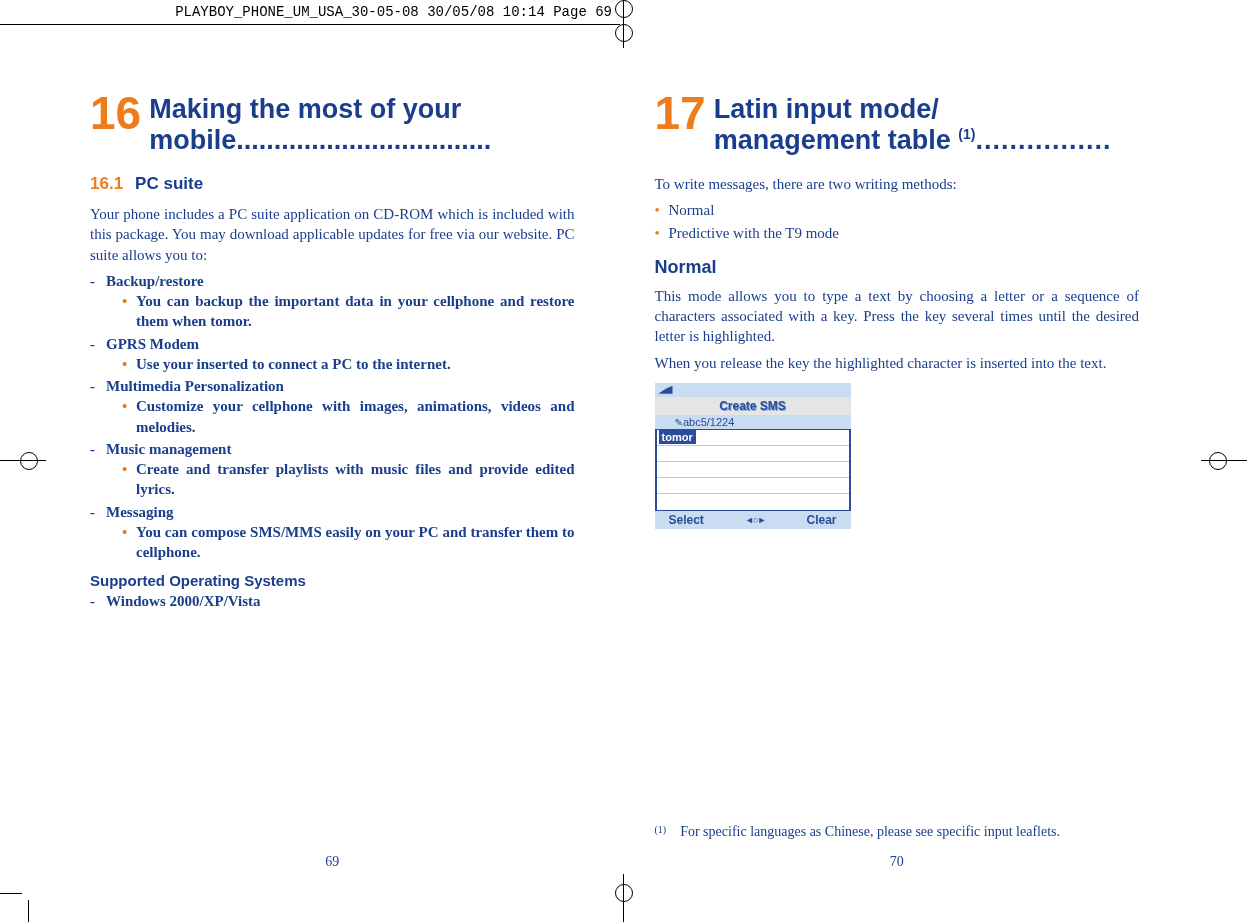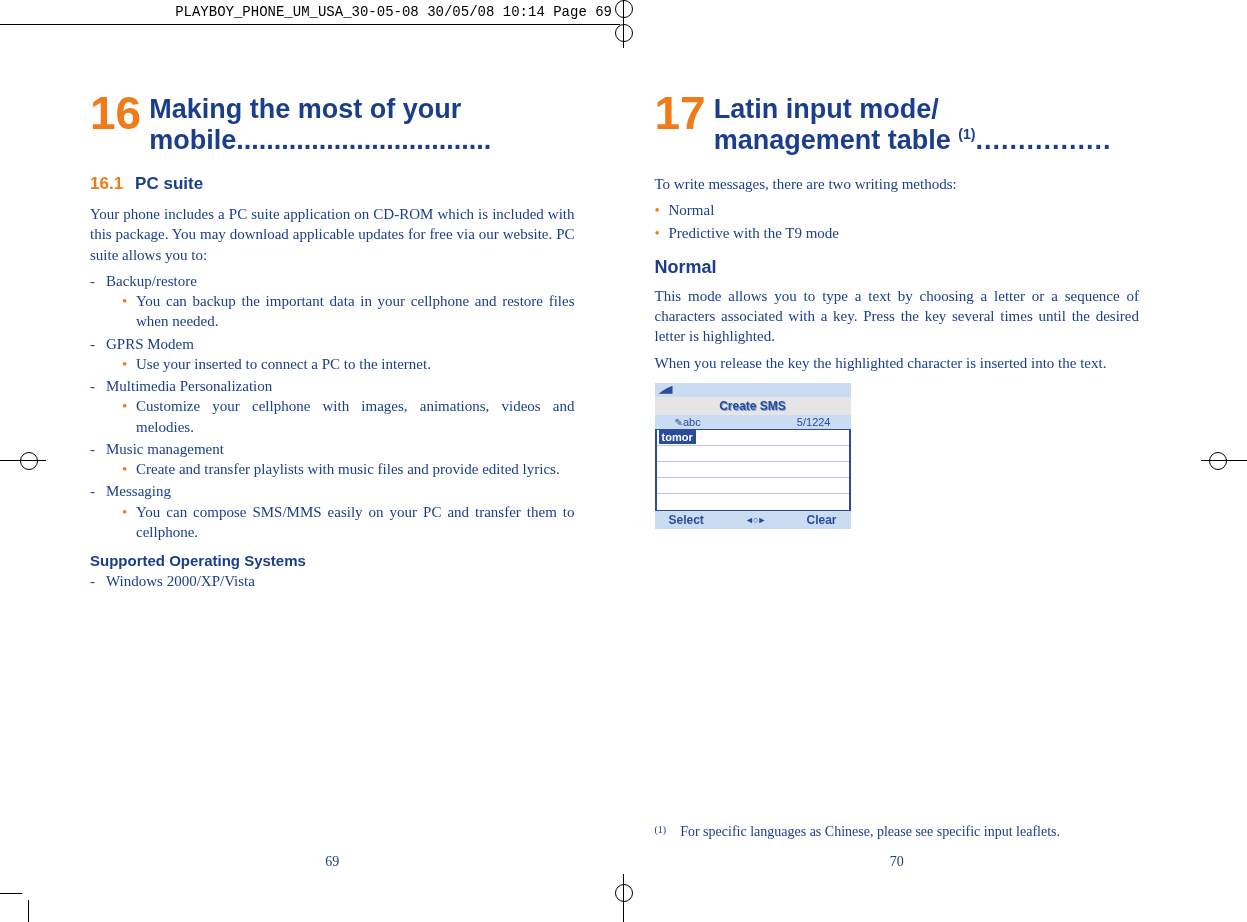--- a/index.html
+++ b/index.html
@@ -157,20 +157,21 @@
     margin: 14px 0 8px 0;
   }
   ul.dash { list-style: none; padding-left: 0; }
   ul.dash > li {
     color: #1a3e8c;
     font-size: 15px;
     line-height: 1.35;
     padding-left: 16px;
     position: relative;
     margin-bottom: 2px;
+    font-weight: bold;
   }
   ul.dash > li::before {
     content: "-";
     position: absolute;
     left: 0;
   }
   ul.dot { list-style: none; padding-left: 0; }
   ul.dot > li {
     color: #1a3e8c;
     font-size: 15px;
@@ -231,21 +232,21 @@
   .ps-title {
     background: #e5e5e5;
     text-align: center;
     color: #2a4c9b;
     font-weight: bold;
     padding: 2px 0;
     text-shadow: 1px 1px 0 #7aa0d8;
   }
   .ps-info {
     background: #c9dcf2;
-    display:flex; justify-content:space-between;
+    display:flex; justify-content:flex-start;
     padding: 1px 20px;
     color: #2a4c9b;
     font-size: 11px;
   }
   .ps-info .pencil { font-size:10px; }
   .ps-textarea {
     border: 1px solid #2a4c9b;
     border-left-width: 2px;
     border-right-width: 2px;
     background: #fff;
@@ -291,21 +292,21 @@
       <span class="sub-num">16.1</span>
       <span class="sub-title">PC suite</span>
     </div>
 
     <p class="body-text">Your phone includes a PC suite application on CD-ROM which is included with this package.  You may download applicable updates for free via our website.  PC suite allows you to:</p>
 
     <ul class="dash">
       <li>
         <span>Backup/restore</span>
         <ul class="dot">
-            <li>You can backup the important data in your cellphone and restore files when needed.</li>
+            <li>You can backup the important data in your cellphone and restore them when tomor.</li>
           </ul>
       </li>
       <li>
         <span>GPRS Modem</span>
         <ul class="dot">
             <li>Use your inserted to connect a PC to the internet.</li>
           </ul>
       </li>
       <li>
         <span>Multimedia Personalization</span>

